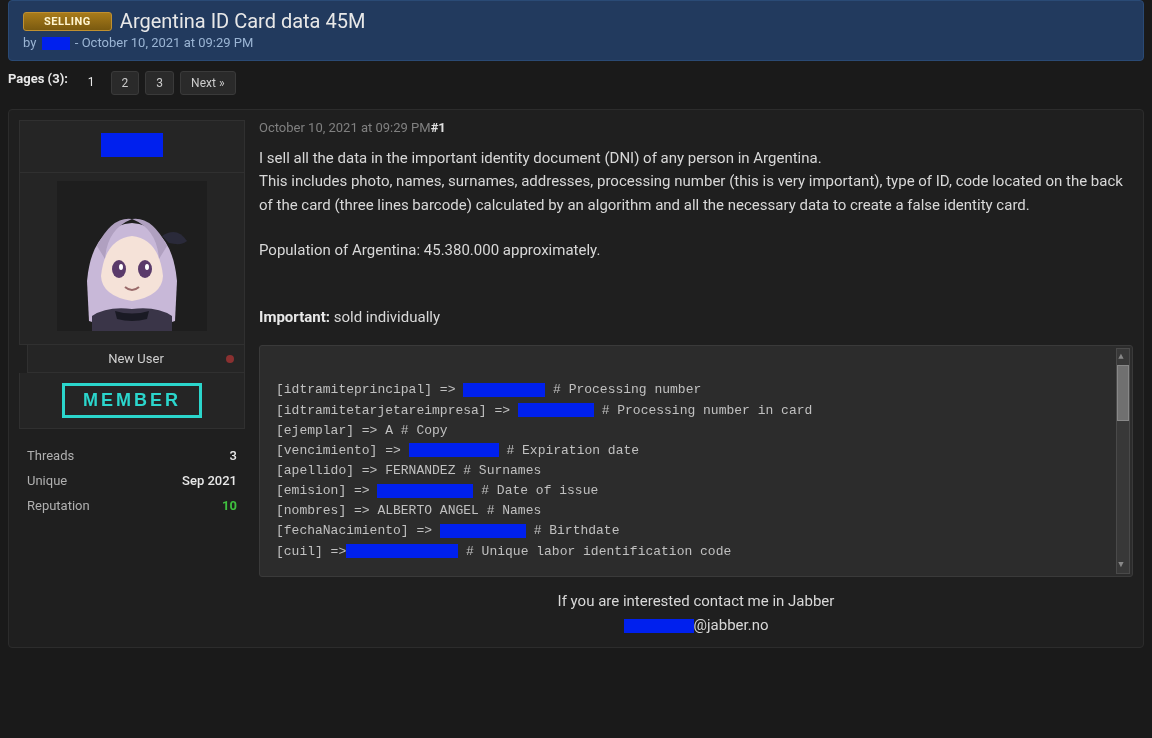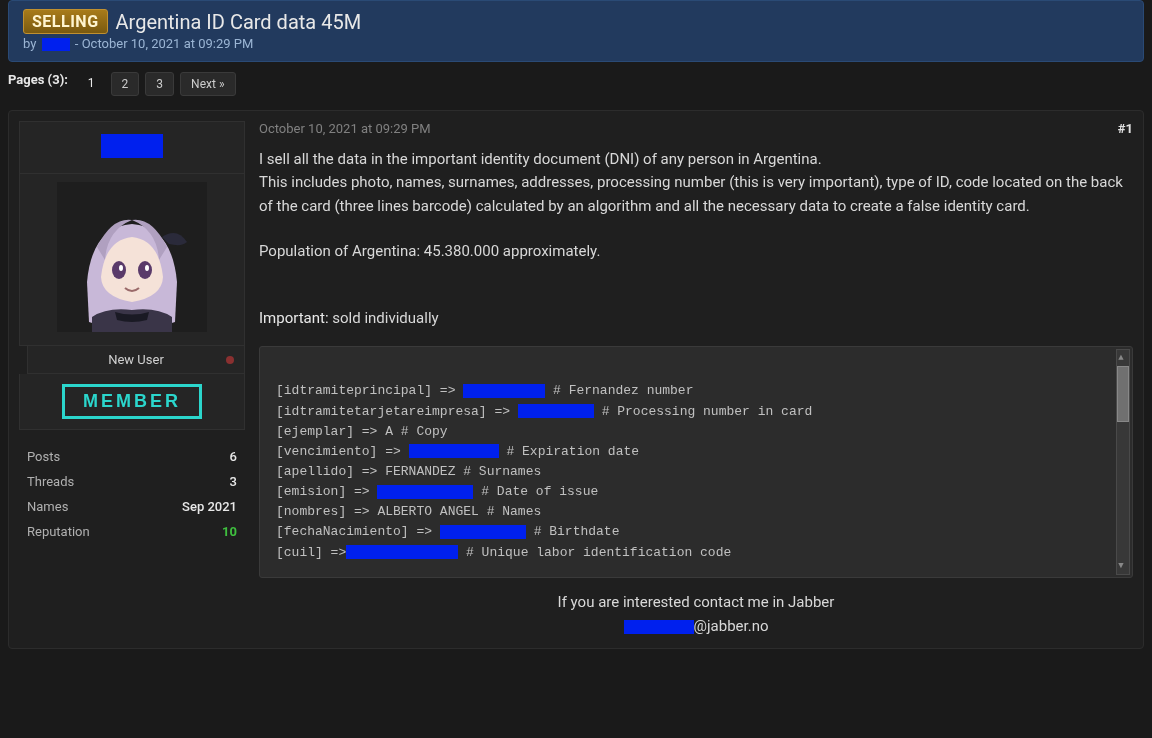--- a/index.html
+++ b/index.html
@@ -17,22 +17,22 @@
     border: 1px solid #2a4a75;
     border-radius: 4px;
     margin: 0 8px 10px 8px;
     padding: 8px 14px 10px 14px;
   }
   .thread-title-row { display: flex; align-items: center; gap: 8px; }
   .tag-selling {
     background: linear-gradient(#a87b1a, #7a5a10);
     color: #fff5d0;
     font-weight: bold;
-    font-size: 16px;
-    padding: 2px 8px;
+    font-size: 11px;
+    padding: 2px 20px;
     border-radius: 3px;
     letter-spacing: 0.5px;
     border: 1px solid #c09030;
   }
   .thread-title {
     color: #e8e8e8;
     font-size: 20px;
     font-weight: 400;
   }
   .thread-meta {
@@ -154,34 +154,33 @@
     font-size: 13px;
   }
   .stats-row .val { color: #e8e8e8; font-weight: 500; }
   .stats-row .rep { color: #3fbf3f; font-weight: bold; }
   .post-body {
     flex: 1;
     min-width: 0;
   }
   .post-meta-row {
     display: flex;
-    justify-content: space-between;
     color: #808080;
     font-size: 13px;
     margin-bottom: 12px;
   }
   .post-num { color: #e0e0e0; font-weight: bold; }
   .post-text p {
     color: #d8d8d8;
     font-size: 15px;
     line-height: 1.55;
     margin-bottom: 0;
   }
   .post-text .gap { height: 22px; }
-  .post-text strong { color: #e8e8e8; font-weight: normal; }
+  .post-text strong { color: #e8e8e8; font-weight: bold; }
   .code-block {
     background: #2c2c2c;
     border: 1px solid #3a3a3a;
     border-radius: 3px;
     padding: 14px 16px;
     margin-top: 16px;
     font-family: "Courier New", Consolas, monospace;
     font-size: 13px;
     line-height: 1.55;
     color: #c0c0c0;
@@ -279,29 +278,25 @@
     </div>
     <div class="role-row">
       <span>New User</span>
       <span class="status-dot"></span>
     </div>
     <div class="member-badge-wrap">
       <span class="member-badge">MEMBER</span>
     </div>
     <div class="stats">
       <div class="stats-row">
-        <span>Posts</span>
-        <span class="val">6</span>
-      </div>
-      <div class="stats-row">
         <span>Threads</span>
         <span class="val">3</span>
       </div>
       <div class="stats-row">
-        <span>Names</span>
+        <span>Unique</span>
         <span class="val">Sep 2021</span>
       </div>
       <div class="stats-row">
         <span>Reputation</span>
         <span class="rep">10</span>
       </div>
     </div>
   </div>
 
   <div class="post-body">
@@ -314,21 +309,21 @@
       <p>This includes photo, names, surnames, addresses, processing number (this is very important), type of ID, code located on the back of the card (three lines barcode) calculated by an algorithm and all the necessary data to create a false identity card.</p>
       <div class="gap"></div>
       <p>Population of Argentina: 45.380.000 approximately.</p>
       <div class="gap"></div>
       <div class="gap"></div>
       <p><strong>Important:</strong><span> sold individually</span></p>
     </div>
 
     <div class="code-block">
       <div>&nbsp;</div>
-      <div><span>[idtramiteprincipal] =&gt; </span><span class="redact r-80"></span><span>    # Fernandez number</span></div>
+      <div><span>[idtramiteprincipal] =&gt; </span><span class="redact r-80"></span><span>    # Processing number</span></div>
       <div><span>[idtramitetarjetareimpresa] =&gt; </span><span class="redact r-75"></span><span>     # Processing number in card</span></div>
       <div>[ejemplar] =&gt; A     # Copy</div>
       <div><span>[vencimiento] =&gt; </span><span class="redact r-88"></span><span>     # Expiration date</span></div>
       <div>[apellido] =&gt; FERNANDEZ    # Surnames</div>
       <div><span>[emision] =&gt; </span><span class="redact r-95"></span><span>    # Date of issue</span></div>
       <div>[nombres] =&gt; ALBERTO ANGEL    # Names</div>
       <div><span>[fechaNacimiento] =&gt; </span><span class="redact r-85"></span><span>     # Birthdate</span></div>
       <div><span>[cuil] =&gt;</span><span class="redact r-110"></span><span>    # Unique labor identification code</span></div>
       <div class="scrollbar-track">
         <div class="scroll-arrow up">▲</div>

